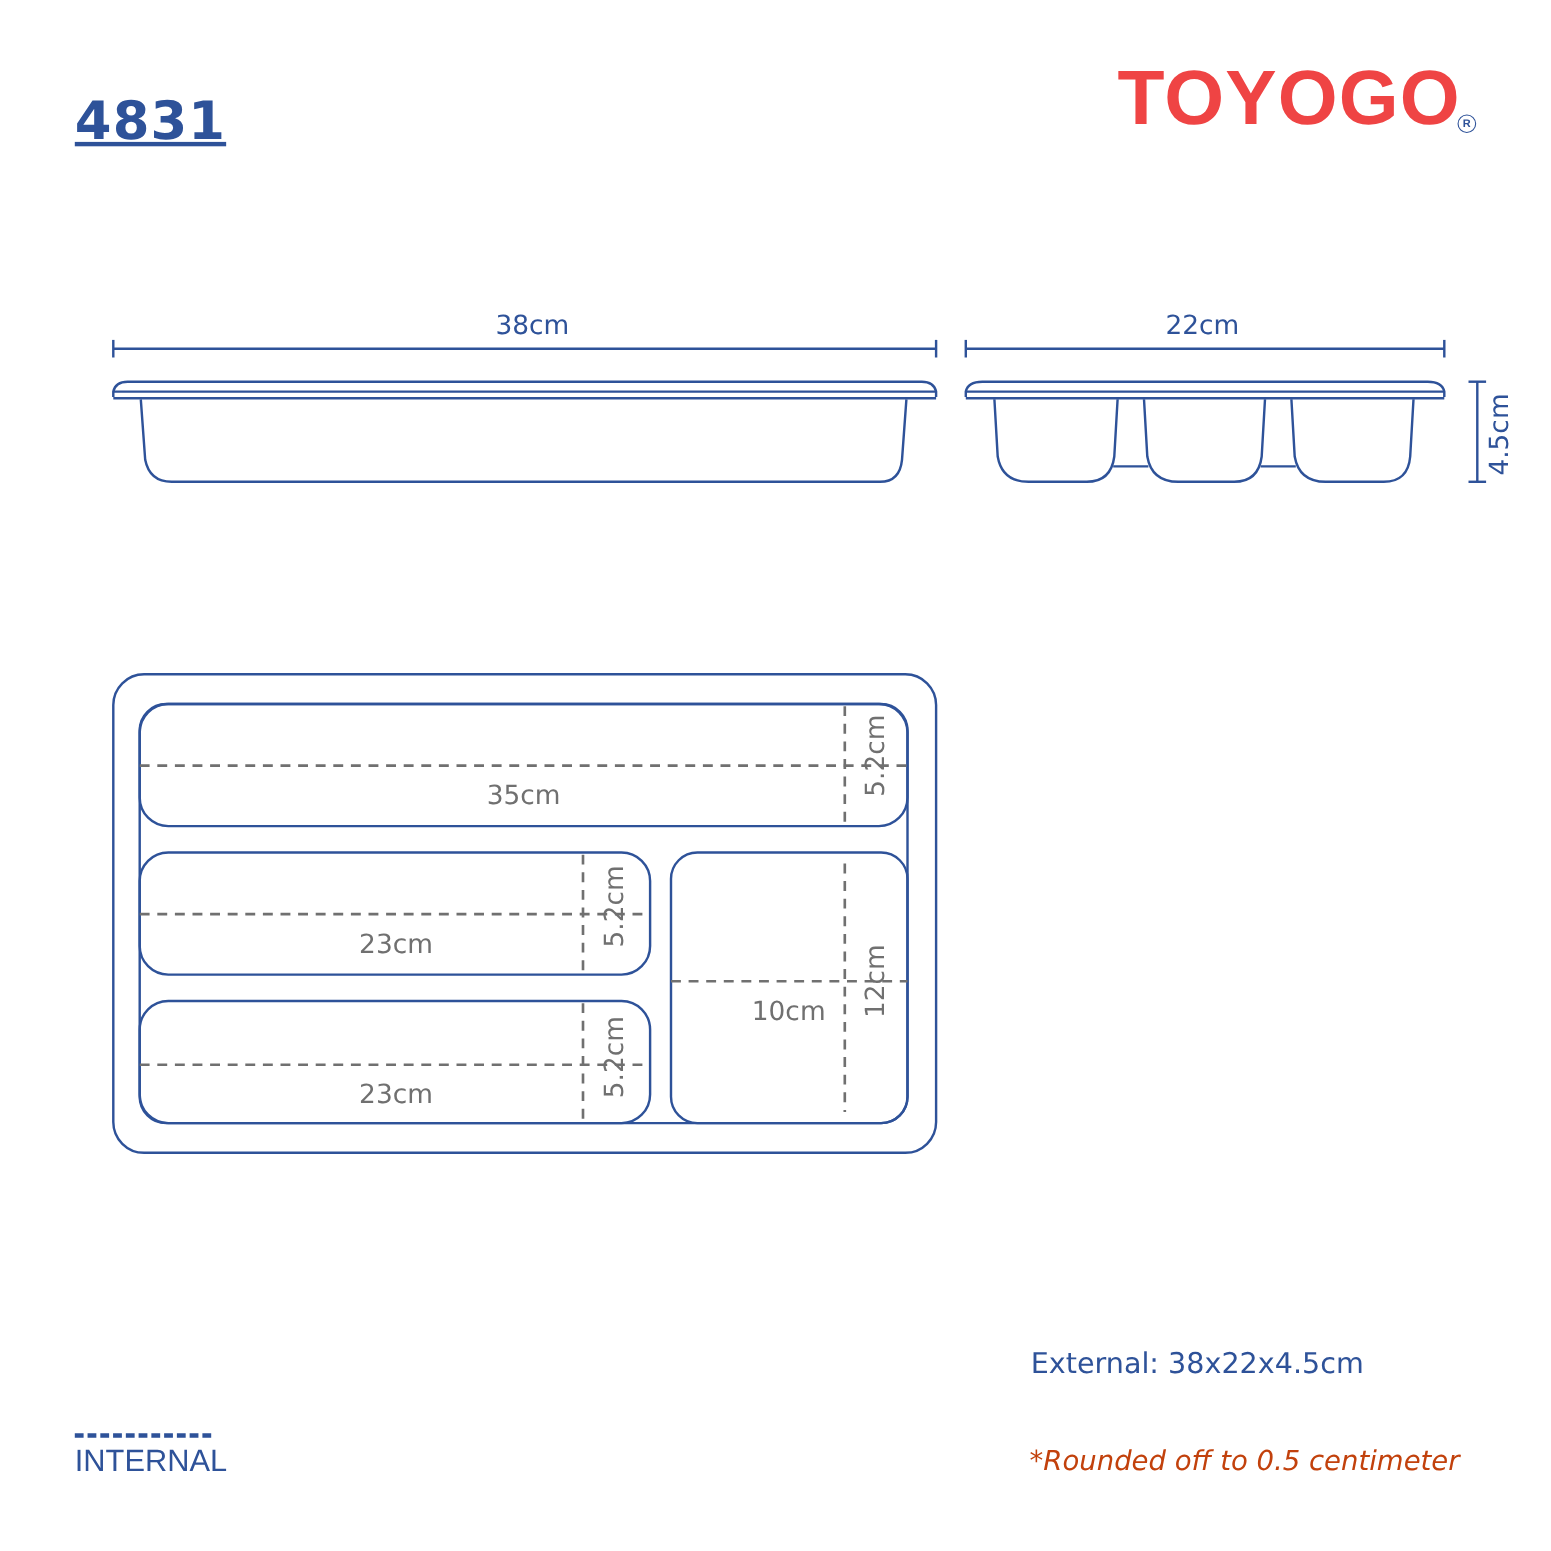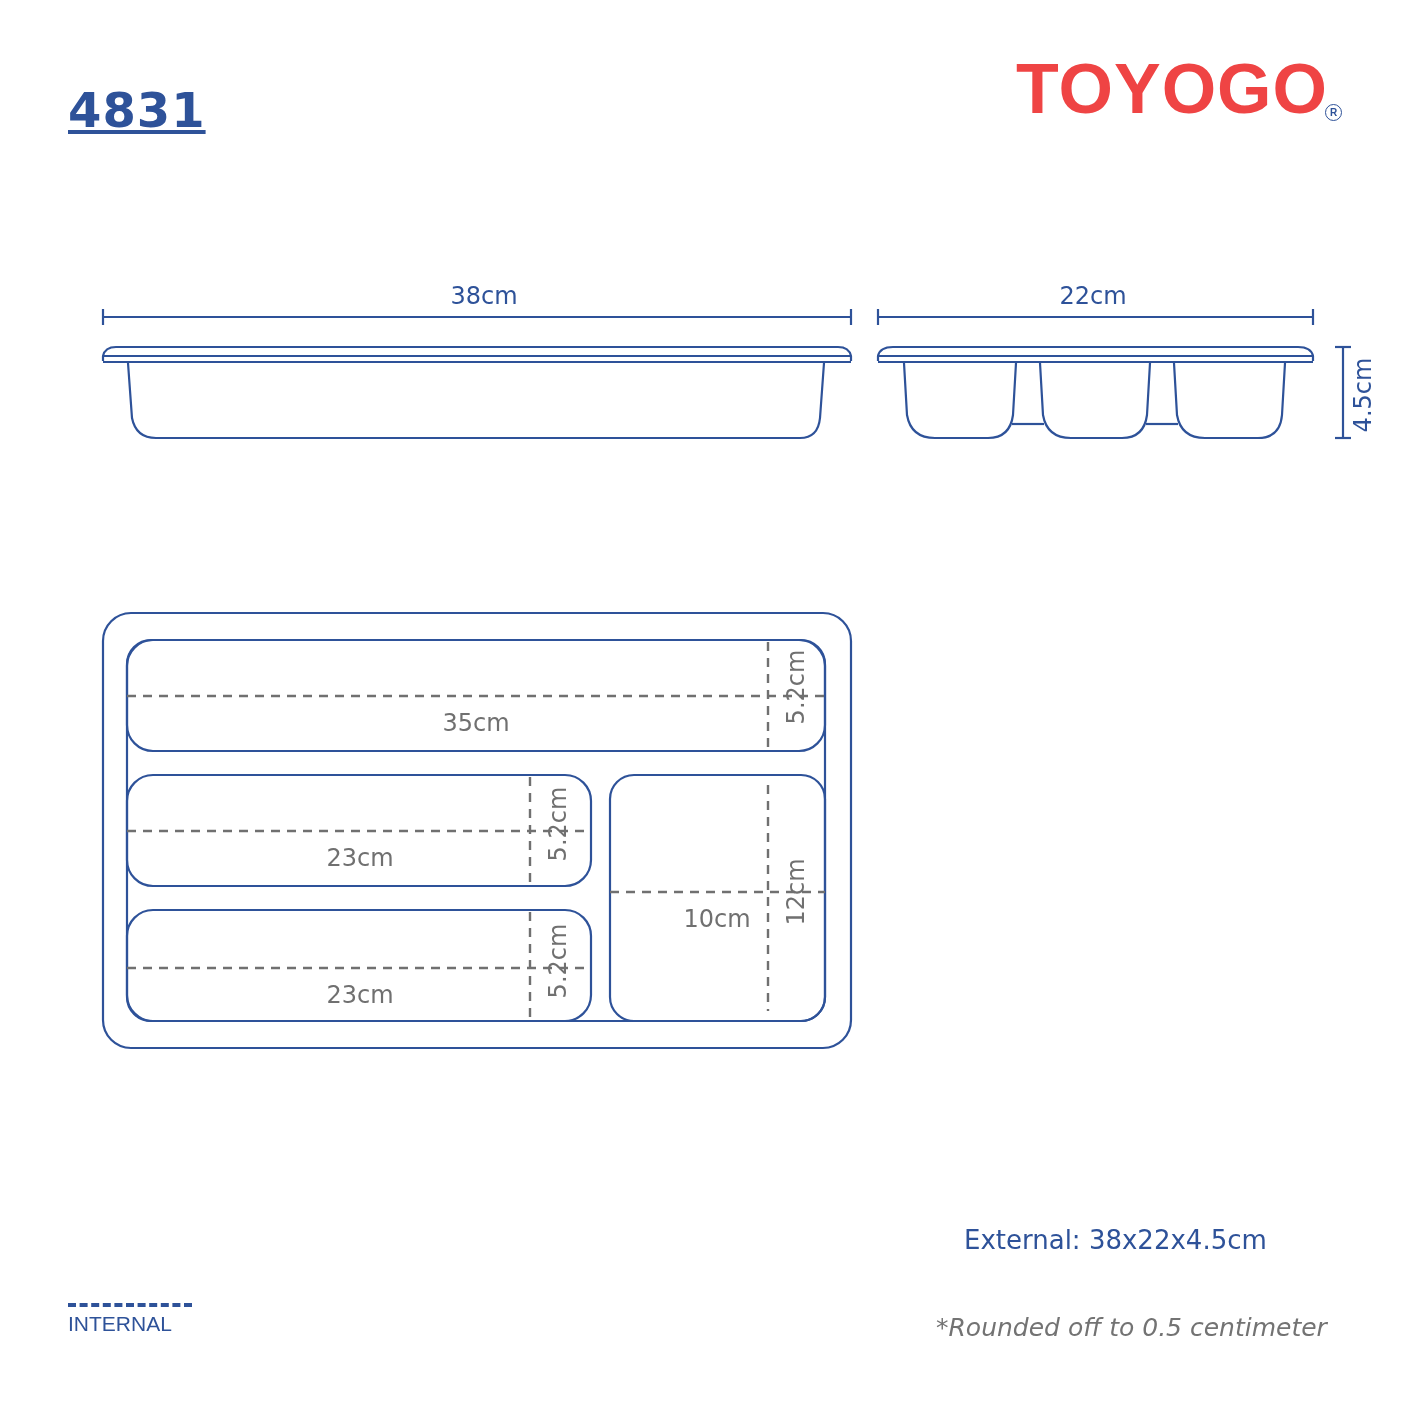--- a/index.html
+++ b/index.html
@@ -4,24 +4,24 @@
 <style>
   html, body { margin: 0; padding: 0; background: #ffffff; }
   body { width: 1410px; height: 1410px; position: relative; overflow: hidden; font-family: "Liberation Sans", "DejaVu Sans", sans-serif; }
   .abs { position: absolute; }
   .model { left: 68px; top: 82px; font-size: 48px; font-weight: 700; color: #2e5299; letter-spacing: 1px; font-family: "DejaVu Sans", sans-serif; text-decoration: underline; }
   .brand { left: 1016px; top: 54px; font-size: 70px; font-weight: 700; color: #ef4444; letter-spacing: 1px; font-family: "Liberation Sans", sans-serif; line-height: 1; }
   .reg { left: 1325px; top: 104px; width: 15px; height: 15px; border: 1.6px solid #2e5299; border-radius: 50%; font-size: 10px; font-weight: 700; color: #2e5299; text-align: center; line-height: 15px; font-family: "Liberation Sans", sans-serif; }
   svg { position: absolute; left: 0; top: 0; }
   .dimtext { font-family: "DejaVu Sans", sans-serif; font-size: 24px; fill: #2e5299; }
   .intext { font-family: "DejaVu Sans", sans-serif; font-size: 24px; fill: #707070; }
-  .external { left: 937px; top: 1225px; font-size: 26px; color: #2e5299; font-family: "DejaVu Sans", sans-serif; margin-left: 27px; }
-  .note { left: 936px; top: 1313px; font-size: 25px; color: #737373; font-style: italic; font-family: "DejaVu Sans", sans-serif; }
+  .external { left: 937px; top: 1225px; font-size: 26px; color: #2e5299; font-family: "DejaVu Sans", sans-serif; }
+  .note { left: 936px; top: 1313px; font-size: 25px; color: #c2410c; font-style: italic; font-family: "DejaVu Sans", sans-serif; }
   .legend-dash { left: 68px; top: 1303px; width: 124px; height: 0; border-top: 4px dashed #2e5299; }
-  .legend-label { left: 68px; top: 1312px; font-size: 21px; color: #2e5299; font-family: "Liberation Sans", sans-serif; }
+  .legend-label { left: 68px; top: 1312px; font-size: 28px; color: #2e5299; font-family: "Liberation Sans", sans-serif; }
 </style>
 </head>
 <body>
 
 <div class="abs model">4831</div>
 <div class="abs brand">TOYOGO</div>
 <div class="abs reg">R</div>
 
 <svg width="1410" height="1410" viewBox="0 0 1410 1410">
   <g fill="none" stroke="#2e5299" stroke-width="2.2">

